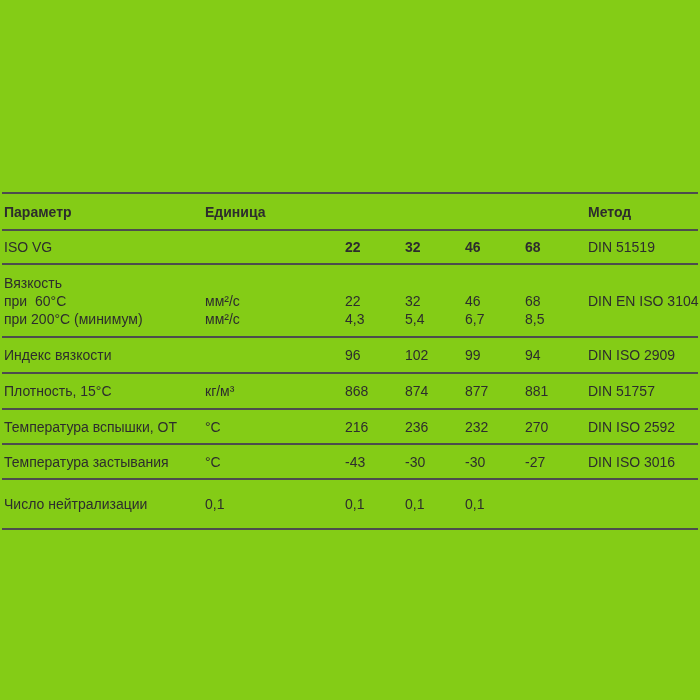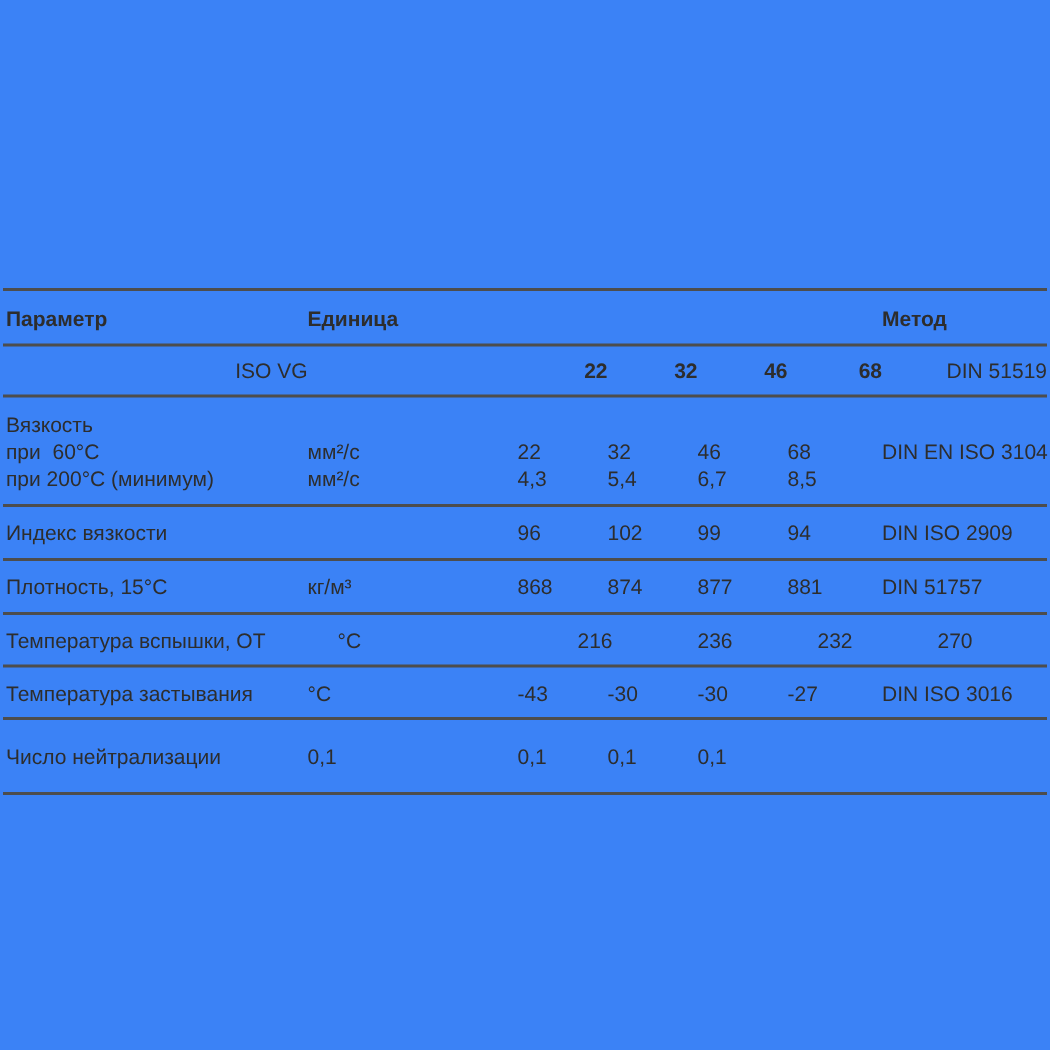--- a/index.html
+++ b/index.html
@@ -4,44 +4,44 @@
 <style>
   html, body {
     margin: 0;
     padding: 0;
     background: #ffffff;
   }
   .page {
     position: relative;
     width: 700px;
     height: 700px;
-    background: #3b82f6;
+    background: #84cc16;
     overflow: hidden;
     font-family: "Liberation Sans", "DejaVu Sans", sans-serif;
     font-size: 14px;
     color: #2d2d2d;
   }
   .spec-table {
     margin: 192px 2px 0 2px;
     border-bottom: 2px solid #4d4d4d;
   }
   .row {
     display: grid;
     grid-template-columns: 203px 140px 60px 60px 60px 63px 110px;
     border-top: 2px solid #4d4d4d;
     box-sizing: border-box;
     align-items: center;
   }
   
   .spec-table > .row:nth-child(1) { height: 37px; }
-  .spec-table > .row:nth-child(2) { height: 34px; text-align: right; }
+  .spec-table > .row:nth-child(2) { height: 34px; }
   .spec-table > .row:nth-child(3) { height: 73px; }
   .spec-table > .row:nth-child(4) { height: 36px; }
   .spec-table > .row:nth-child(5) { height: 36px; }
-  .spec-table > .row:nth-child(6) { height: 35px; gap: 20px; }
+  .spec-table > .row:nth-child(6) { height: 35px; }
   .spec-table > .row:nth-child(7) { height: 35px; }
   .spec-table > .row:nth-child(8) { height: 50px; }
   .cell {
     display: flex;
     flex-direction: column;
     justify-content: center;
     white-space: pre;
     overflow: visible;
   }
   .cell span {

